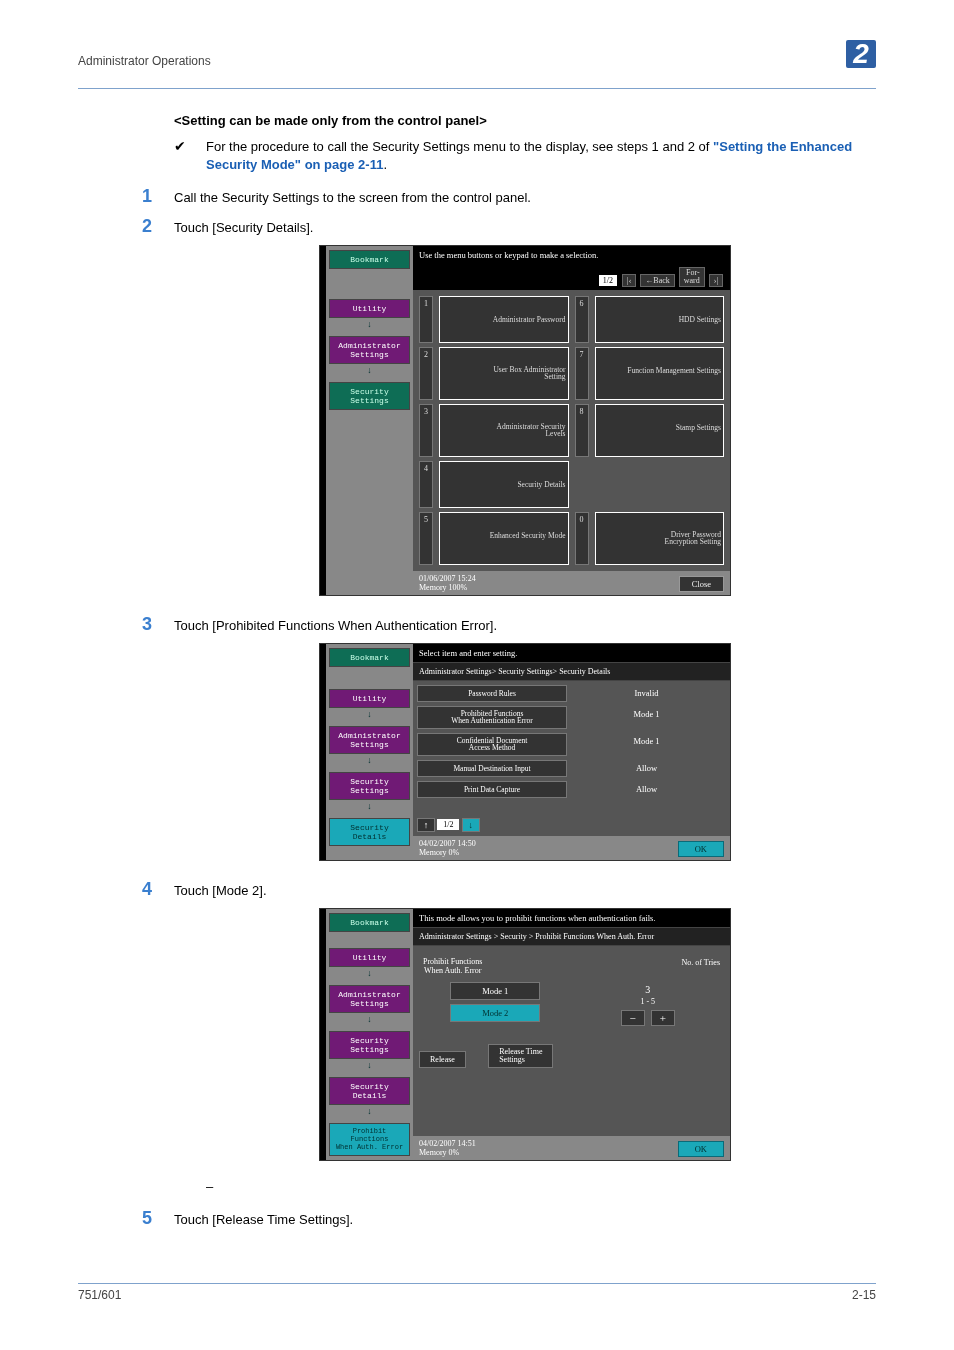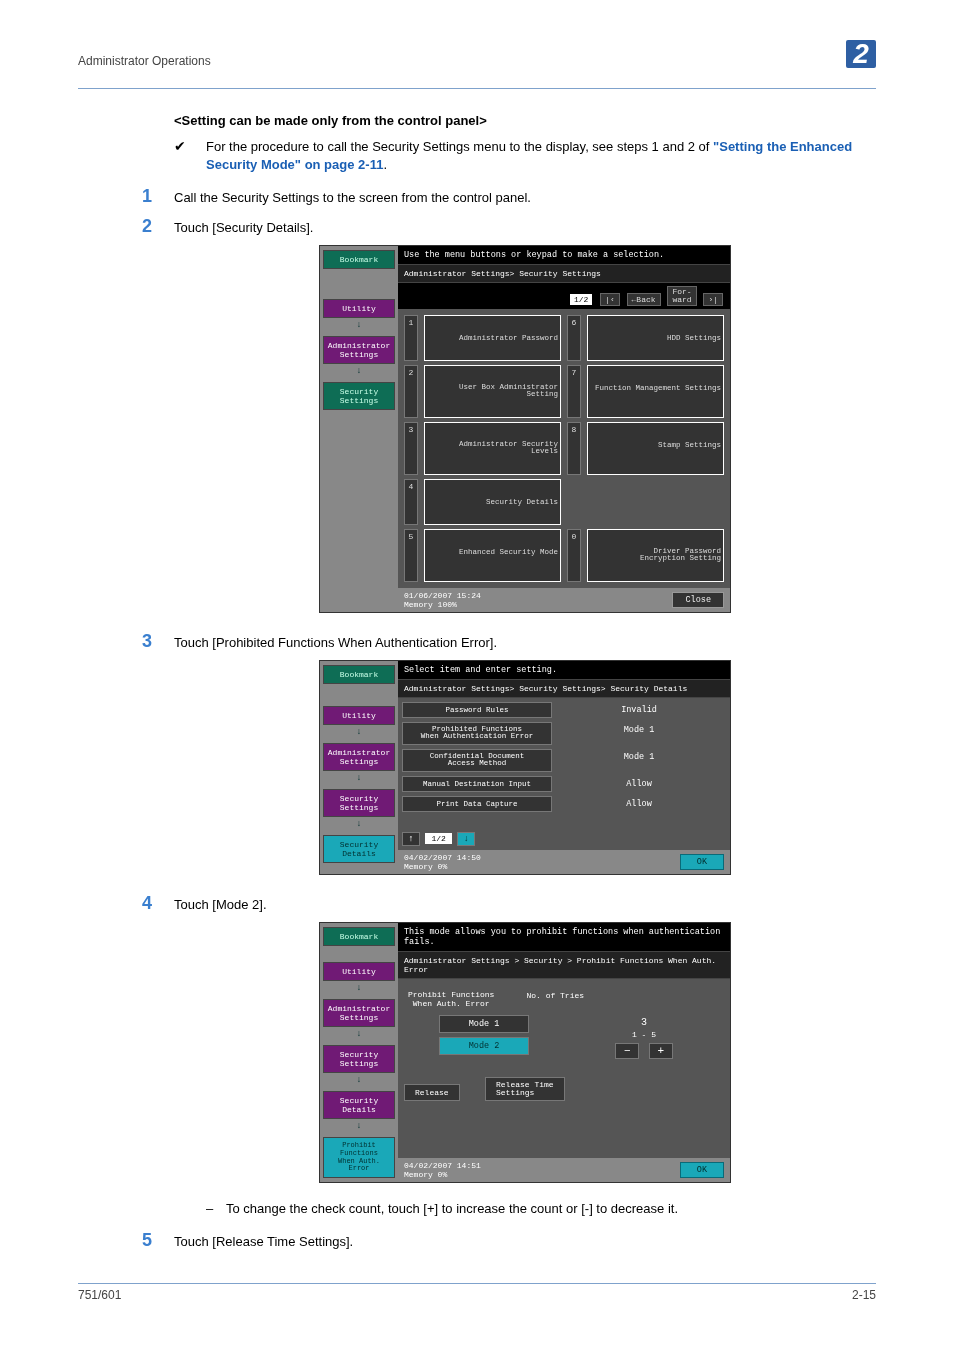--- a/index.html
+++ b/index.html
@@ -22,52 +22,52 @@
   .bullet-mark { width: 32px; flex-shrink: 0; font-size: 14px; }
   .bullet-text { flex: 1; line-height: 1.4; }
   .link { color: #1a5fb4; font-weight: bold; }
   .num-step { display: flex; margin-bottom: 8px; margin-left: -32px; }
   .num { width: 32px; flex-shrink: 0; color: #3a7fcf; font-size: 18px; font-weight: bold; }
   .step-text { flex: 1; padding-top: 3px; line-height: 1.4; }
   .screenshot-wrap { display: flex; justify-content: center; margin: 8px 0 18px 0; }
 
   
   .term { width: 412px; background: #000; font-family: "Courier New", monospace; font-size: 9px; color: #fff; display: flex; border: 1px solid #333; }
-  .term-side { width: 78px; background: #888; display: flex; flex-direction: column; }
+  .term-side { width: 87px; background: #888; display: flex; flex-direction: column; margin-left: 6px; }
   .side-item { margin: 4px 3px; padding: 4px 2px; text-align: center; font-size: 8px; background: #701a75; border: 1px solid #444; color: #fff; }
   .side-item.green { background: #0e6d55; color: #c8ffe8; }
   .side-item.green2 { background: #0e6d55; color: #c8ffe8; }
   .side-item.hl { background: #1aa8b8; color: #003030; }
   .side-arrow { text-align: center; font-size: 9px; color: #003030; margin: -2px 0 2px 0; }
-  .term-main { flex: 1; background: #6d28d9; display: flex; flex-direction: column; }
+  .term-main { flex: 1; background: #6d28d9; display: flex; flex-direction: column; font-family: Liberation Serif, serif; }
   .term-top { background: #000; padding: 4px 6px; font-size: 8.5px; }
   .term-bc { background: #222; padding: 4px 6px; font-size: 8px; border-top: 1px solid #444; border-bottom: 1px solid #444; }
   .term-toolbar { background: #000; padding: 3px 6px; text-align: right; font-size: 8px; }
   .pager { display: inline-block; background: #fff; color: #000; padding: 1px 4px; margin: 0 2px; }
   .nav-btn { display: inline-block; background: #333; border: 1px solid #666; padding: 1px 4px; margin: 0 1px; color: #ddd; }
   .term-body { background: #555; flex: 1; padding: 6px; }
   .menu-grid { display: grid; grid-template-columns: 14px 1fr 14px 1fr; gap: 4px 6px; }
   .menu-grid .num-box { background: #333; border: 1px solid #777; text-align: center; font-size: 8px; color: #ddd; padding: 2px 0; }
   .menu-grid .opt { background: #333; border: 1px solid #ffffff; text-align: right; font-size: 7.5px; color: #ddd; padding: 18px 2px; white-space: nowrap; overflow: hidden; }
-  .term-foot { background: #888; padding: 3px 6px; display: flex; justify-content: space-between; align-items: center; font-size: 8px; }
+  .term-foot { background: #888; padding: 3px 6px; display: flex; justify-content: space-between; align-items: flex-end; font-size: 8px; }
   .close-btn { background: #333; border: 1px solid #999; padding: 2px 12px; color: #eee; font-size: 8.5px; }
   .ok-btn { background: #1aa8b8; color: #003030; padding: 2px 16px; font-size: 8.5px; border: 1px solid #0a6a78; }
 
   
   .list2 { padding: 4px 4px; }
   .list2-row { display: flex; margin-bottom: 4px; }
   .list2-btn { flex: 0 0 150px; background: #333; border: 1px solid #777; text-align: center; font-size: 7.5px; padding: 3px 2px; white-space: nowrap; overflow: hidden; }
   .list2-val { flex: 1; text-align: center; font-size: 8.5px; padding-top: 3px; color: #fff; }
   .pager-row { margin-top: 20px; }
   .arrow-sq { display: inline-block; width: 18px; height: 14px; background: #333; border: 1px solid #777; text-align: center; line-height: 12px; font-size: 9px; vertical-align: middle; }
   .arrow-sq.hl { background: #1aa8b8; color: #003030; }
   .pg-txt { display: inline-block; background: #fff; color: #000; padding: 1px 6px; font-size: 8px; vertical-align: middle; }
 
   
-  .s3-cols { display: flex; justify-content: flex-start; text-align: center; font-size: 8px; padding: 6px 4px 2px 4px; gap: 32px; }
+  .s3-cols { display: flex; justify-content: space-between; text-align: center; font-size: 8px; padding: 6px 4px 2px 4px; gap: 32px; }
   .mode-btn { background: #333; border: 1px solid #777; padding: 3px 0; width: 90px; margin: 4px auto; font-size: 8.5px; }
   .mode-btn.active { background: #1aa8b8; color: #003030; }
   .tries-val { font-size: 10px; margin: 6px 0 2px 0; }
   .tries-range { font-size: 8px; margin-bottom: 4px; text-align: center; }
   .pm-row { }
   .pm { display: inline-block; width: 24px; height: 16px; line-height: 14px; background: #333; border: 1px solid #777; text-align: center; font-size: 11px; margin: 0 2px; }
   .release-row { margin-top: 18px; }
   .rel-btn { display: inline-block; background: #333; border: 1px solid #777; padding: 3px 10px; font-size: 8px; margin-right: 20px; }
 
   .dash-note { margin-left: 32px; margin-bottom: 14px; display: flex; }
@@ -112,21 +112,20 @@
         <div class="side-item">Utility</div>
         <div class="side-arrow">↓</div>
         <div class="side-item" style="white-space:pre-line">Administrator
 Settings</div>
         <div class="side-arrow">↓</div>
         <div class="side-item green2" style="white-space:pre-line">Security
 Settings</div>
       </div>
       <div class="term-main">
         <div class="term-top">Use the menu buttons or keypad to make a selection.</div>
-        <div class="term-bc">Administrator Settings&gt; Security Settings</div>
         <div class="term-toolbar">
           <span class="pager">1/2</span>
           <span class="nav-btn">|‹</span>
           <span class="nav-btn">←Back</span>
           <span class="nav-btn" style="white-space:pre-line;line-height:1">For-
 ward</span>
           <span class="nav-btn">›|</span>
         </div>
         <div class="term-body">
           <div class="menu-grid">
@@ -292,21 +291,20 @@
             <div>Memory       0%</div>
           </div>
           <div class="ok-btn">OK</div>
         </div>
       </div>
     </div>
   </div>
 
   <div class="dash-note">
     <div class="dash">–</div>
-    <div>To change the check count, touch [+] to increase the count or [-] to decrease it.</div>
   </div>
 
   <div class="num-step">
     <div class="num">5</div>
     <div class="step-text">Touch [Release Time Settings].</div>
   </div>
 
 </div>
 
 <div class="footer">

